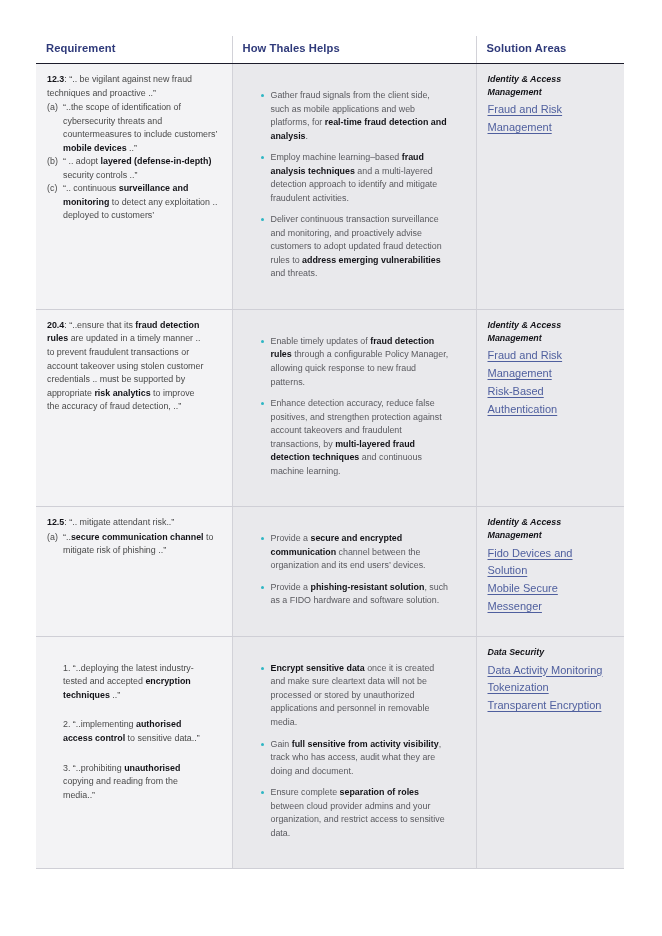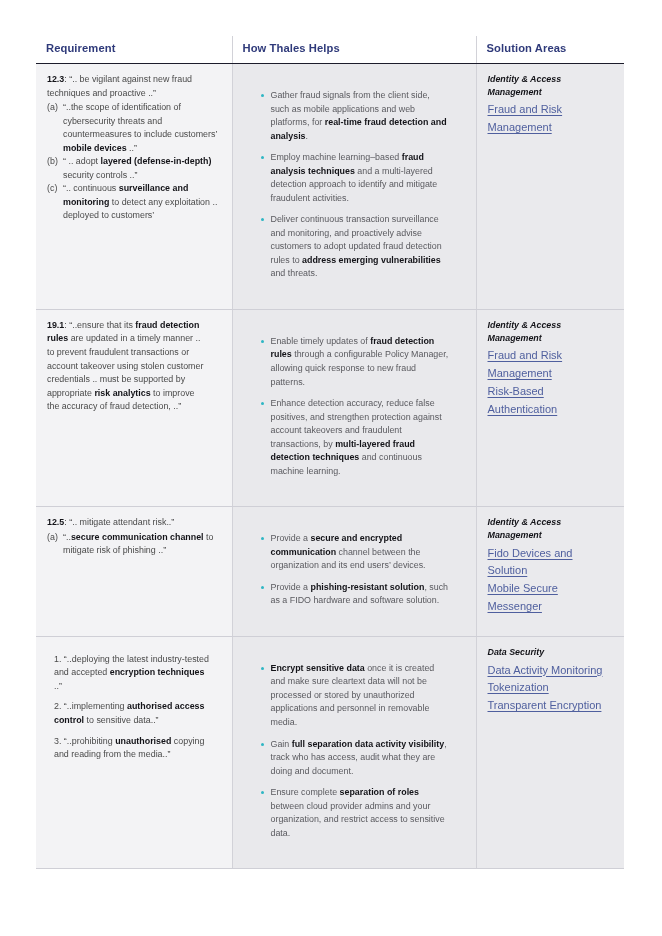--- a/index.html
+++ b/index.html
@@ -75,21 +75,21 @@
   .sub-item {
     display: flex;
     margin: 0;
   }
   .sub-item .marker {
     flex: 0 0 auto;
     width: 16px;
   }
   .sub-item .body { flex: 1 1 auto; }
 
-  .plain-item { margin: 7px; }
+  .plain-item { margin: 16px; }
 
   
   ul.bullets {
     margin: 16px;
     padding: 0;
     list-style: none;
   }
   ul.bullets > li {
     position: relative;
     padding-left: 11px;
@@ -182,21 +182,21 @@
               <li>Deliver continuous transaction surveillance and monitoring, and proactively advise customers to adopt updated fraud detection rules to <b>address emerging vulnerabilities</b> and threats.</li>
             </ul>
           </td>
           <td class="col-sol last">
             <div class="sol-title">Identity &amp; Access Management</div>
             <span class="sol-link">Fraud and Risk Management</span>
           </td>
         </tr>
         <tr>
           <td class="col-req">
-            <div class="req-lead"><span class="num">19.1</span>: “..ensure that its <b>fraud detection rules</b> are updated in a timely manner .. to prevent fraudulent transactions or account takeover using stolen customer credentials .. must be supported by appropriate <b>risk analytics</b> to improve the accuracy of fraud detection, ..”</div>
+            <div class="req-lead"><span class="num">20.4</span>: “..ensure that its <b>fraud detection rules</b> are updated in a timely manner .. to prevent fraudulent transactions or account takeover using stolen customer credentials .. must be supported by appropriate <b>risk analytics</b> to improve the accuracy of fraud detection, ..”</div>
           </td>
           <td class="col-how">
             <ul class="bullets">
               <li>Enable timely updates of <b>fraud detection rules</b> through a configurable Policy Manager, allowing quick response to new fraud patterns.</li>
               <li>Enhance detection accuracy, reduce false positives, and strengthen protection against account takeovers and fraudulent transactions, by <b>multi-layered fraud detection techniques</b> and continuous machine learning.</li>
             </ul>
           </td>
           <td class="col-sol last">
             <div class="sol-title">Identity &amp; Access Management</div>
             <span class="sol-link">Fraud and Risk Management</span>
@@ -225,21 +225,21 @@
         </tr>
         <tr>
           <td class="col-req">
             <div class="plain-item">1. “..deploying the latest industry-tested and accepted <b>encryption techniques</b> ..”</div>
             <div class="plain-item">2. “..implementing <b>authorised access control</b> to sensitive data..”</div>
             <div class="plain-item">3. “..prohibiting <b>unauthorised</b> copying and reading from the media..”</div>
           </td>
           <td class="col-how">
             <ul class="bullets">
               <li><b>Encrypt sensitive data</b> once it is created and make sure cleartext data will not be processed or stored by unauthorized applications and personnel in removable media.</li>
-              <li>Gain <b>full separation data activity visibility</b>, track who has access, audit what they are doing and document.</li>
+              <li>Gain <b>full sensitive from activity visibility</b>, track who has access, audit what they are doing and document.</li>
               <li>Ensure complete <b>separation of roles</b> between cloud provider admins and your organization, and restrict access to sensitive data.</li>
             </ul>
           </td>
           <td class="col-sol last">
             <div class="sol-title">Data Security</div>
             <span class="sol-link">Data Activity Monitoring</span>
             <span class="sol-link">Tokenization</span>
             <span class="sol-link">Transparent Encryption</span>
           </td>
         </tr>

